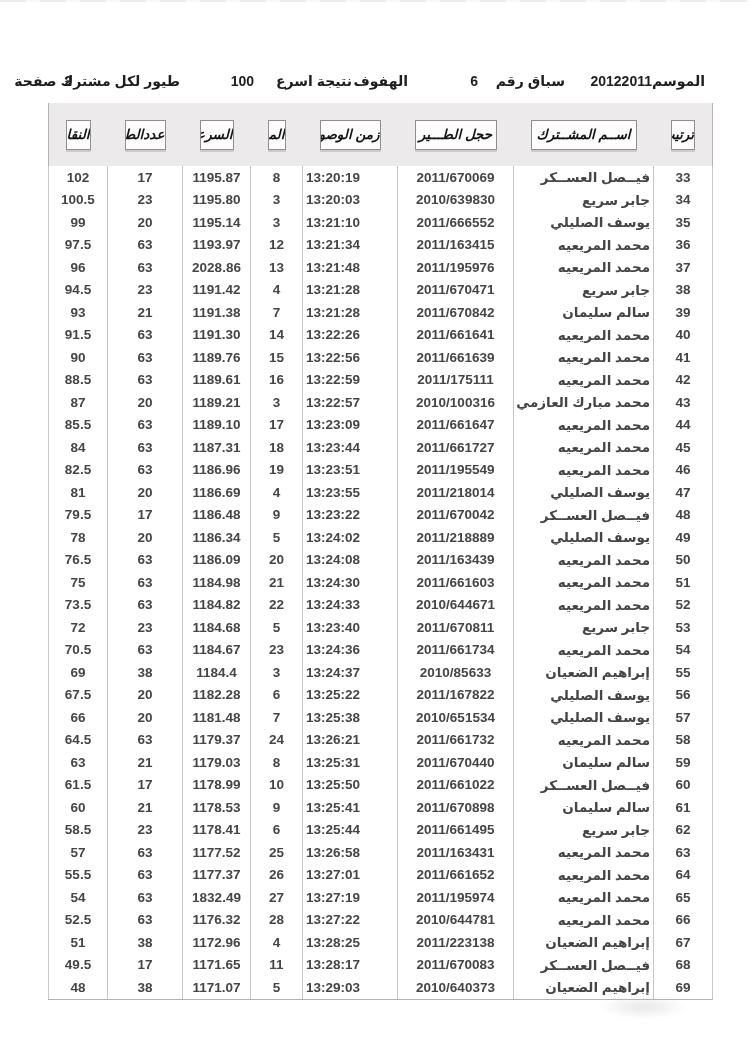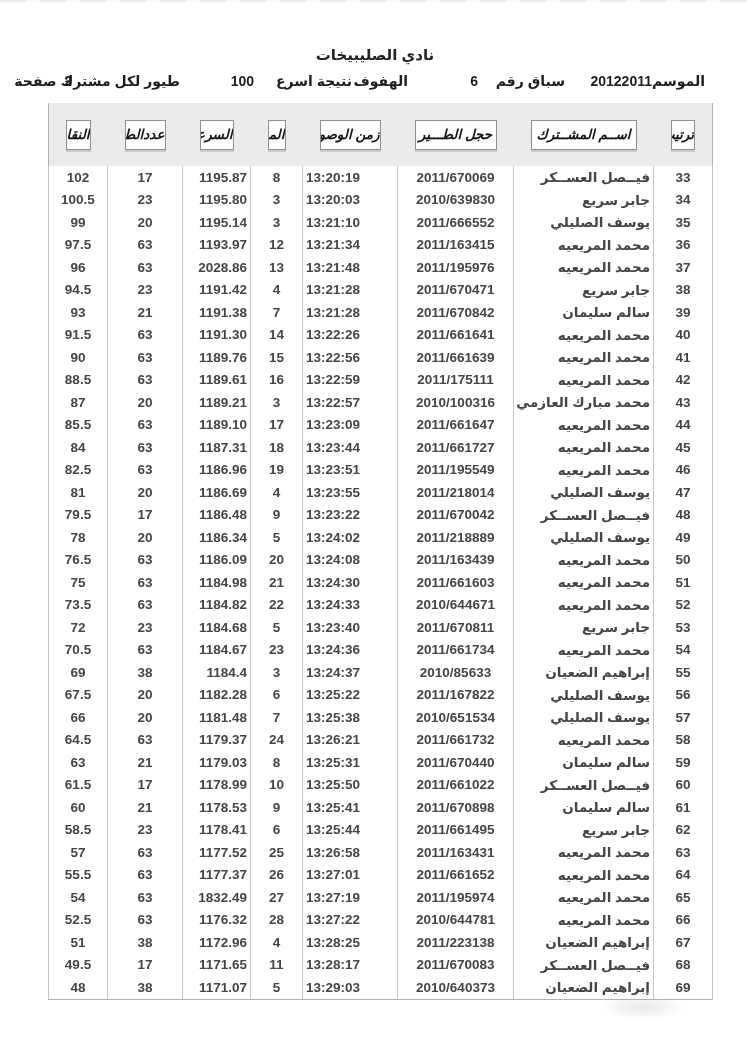--- a/index.html
+++ b/index.html
@@ -36,36 +36,35 @@
   }
   .results-table tbody td{
     height:22.5px;padding:0 3px;font-size:13.5px;font-weight:600;color:#454545;
     border-left:1px solid #c6c6c6;border-right:1px solid #c6c6c6;
     white-space:nowrap;overflow:hidden;
   }
   .results-table{border:1px solid #b3b3b3;border-top:none;}
   .results-table tbody tr:last-child td{border-bottom:1px solid #b3b3b3;}
   td.c{text-align:center;}
   td.name-cell{text-align:right;padding-left:6px;padding-right:8px;font-weight:700;font-size:12.5px;color:#3b3b3b;margin-left:24px;}
-  td.speed-cell{text-align:right;padding-left:2px;padding-right:4px;direction:ltr;}
+  td.speed-cell{text-align:center;padding-left:2px;padding-right:4px;direction:ltr;}
   td.ltrnum{direction:ltr;unicode-bidi:embed;font-weight:700;}
   td.time-cell{direction:ltr;unicode-bidi:embed;text-align:left;}
   .smudge{
     position:absolute;left:598px;top:995px;width:90px;height:24px;border-radius:50%;
     background:radial-gradient(ellipse at center,rgba(170,170,170,.28),rgba(255,255,255,0) 70%);
     filter:blur(2px);
   }
 </style>
 </head>
 <body>
 
 <div class="page">
   <div class="scan-top-line"></div>
 
-  <div class="club-title">نادي الصليبيخات</div>
 
   <div class="subheader">
     <span style="right:45px">الموسم</span>
     <span style="right:98px" class="num-latin">20122011</span>
     <span style="right:185px">سباق رقم</span>
     <span style="right:272px" class="num-latin">6</span>
     <span style="right:342px">الهفوف</span>
     <span style="right:398px">نتيجة اسرع</span>
     <span style="right:496px" class="num-latin">100</span>
     <span style="right:570px">طيور لكل مشترك صفحة</span>

